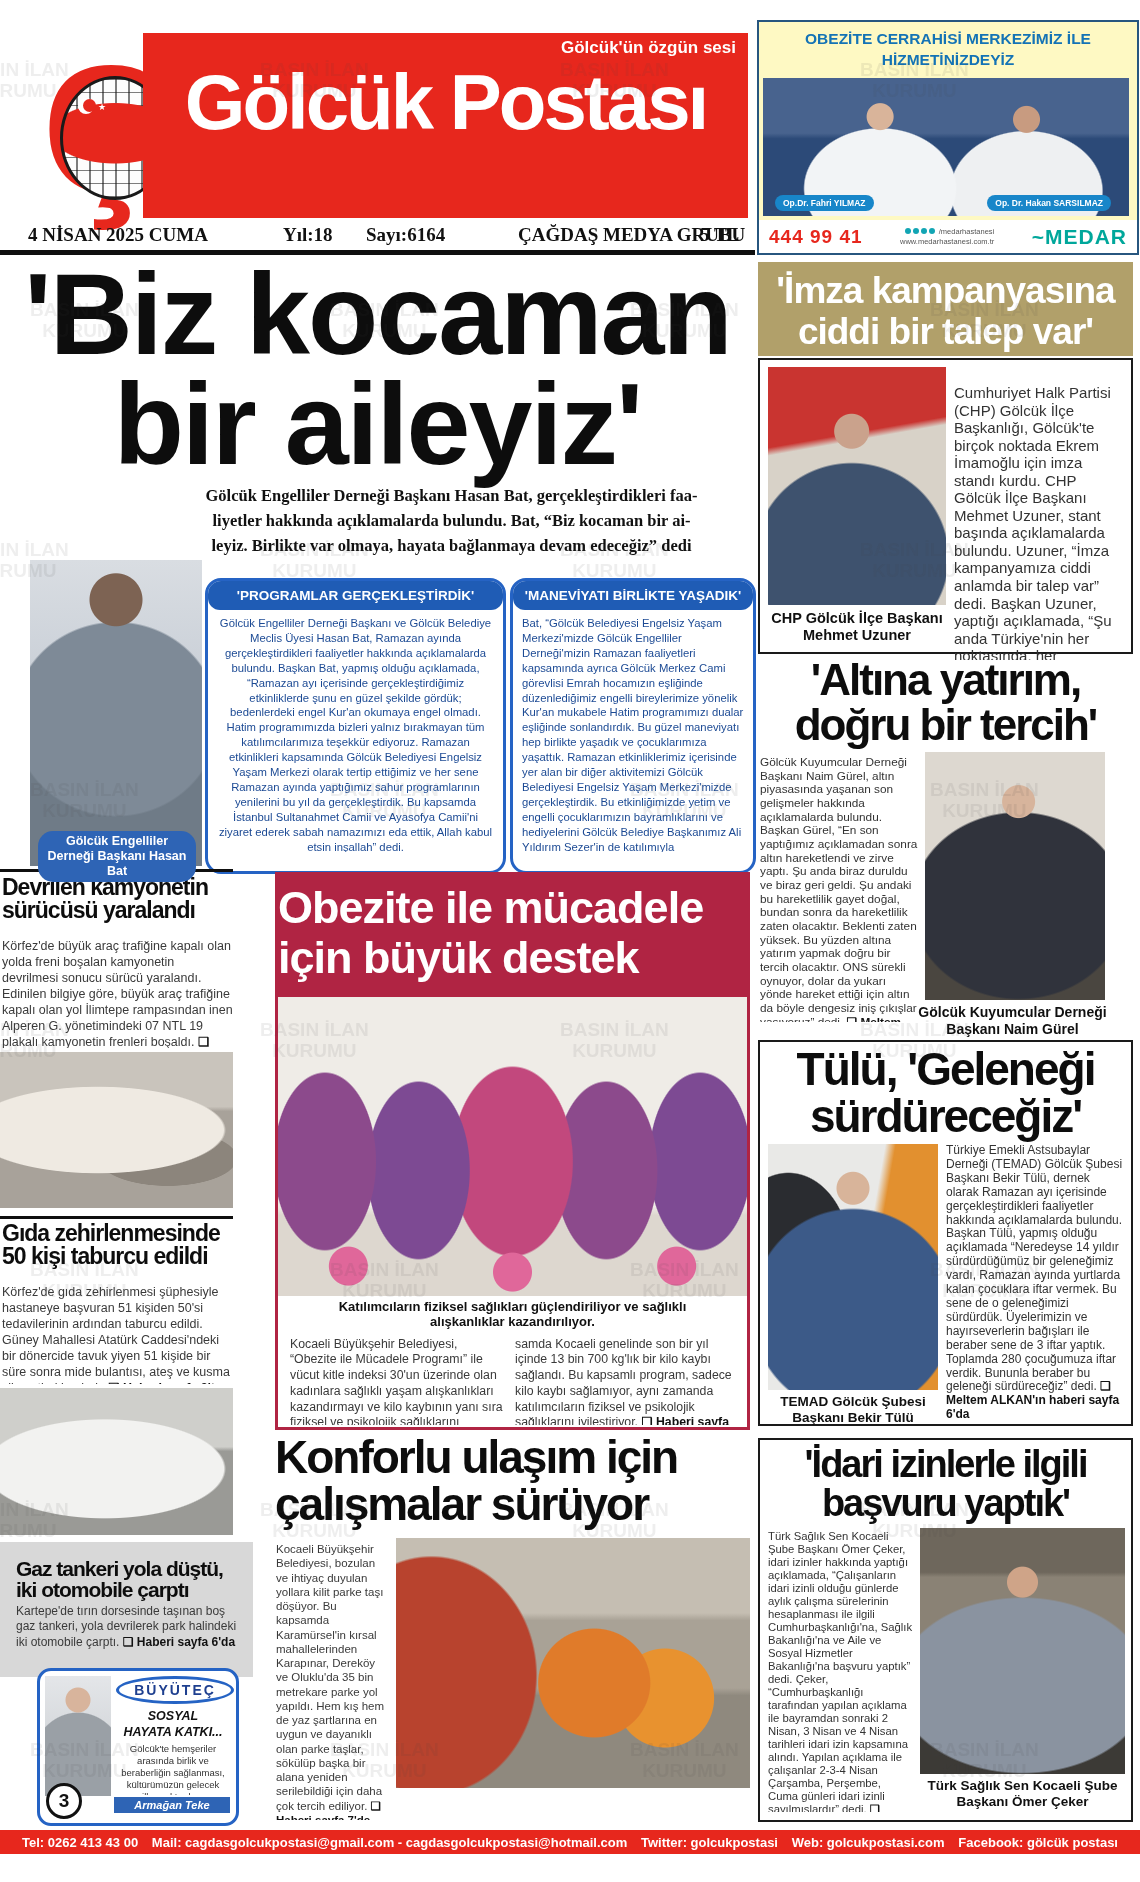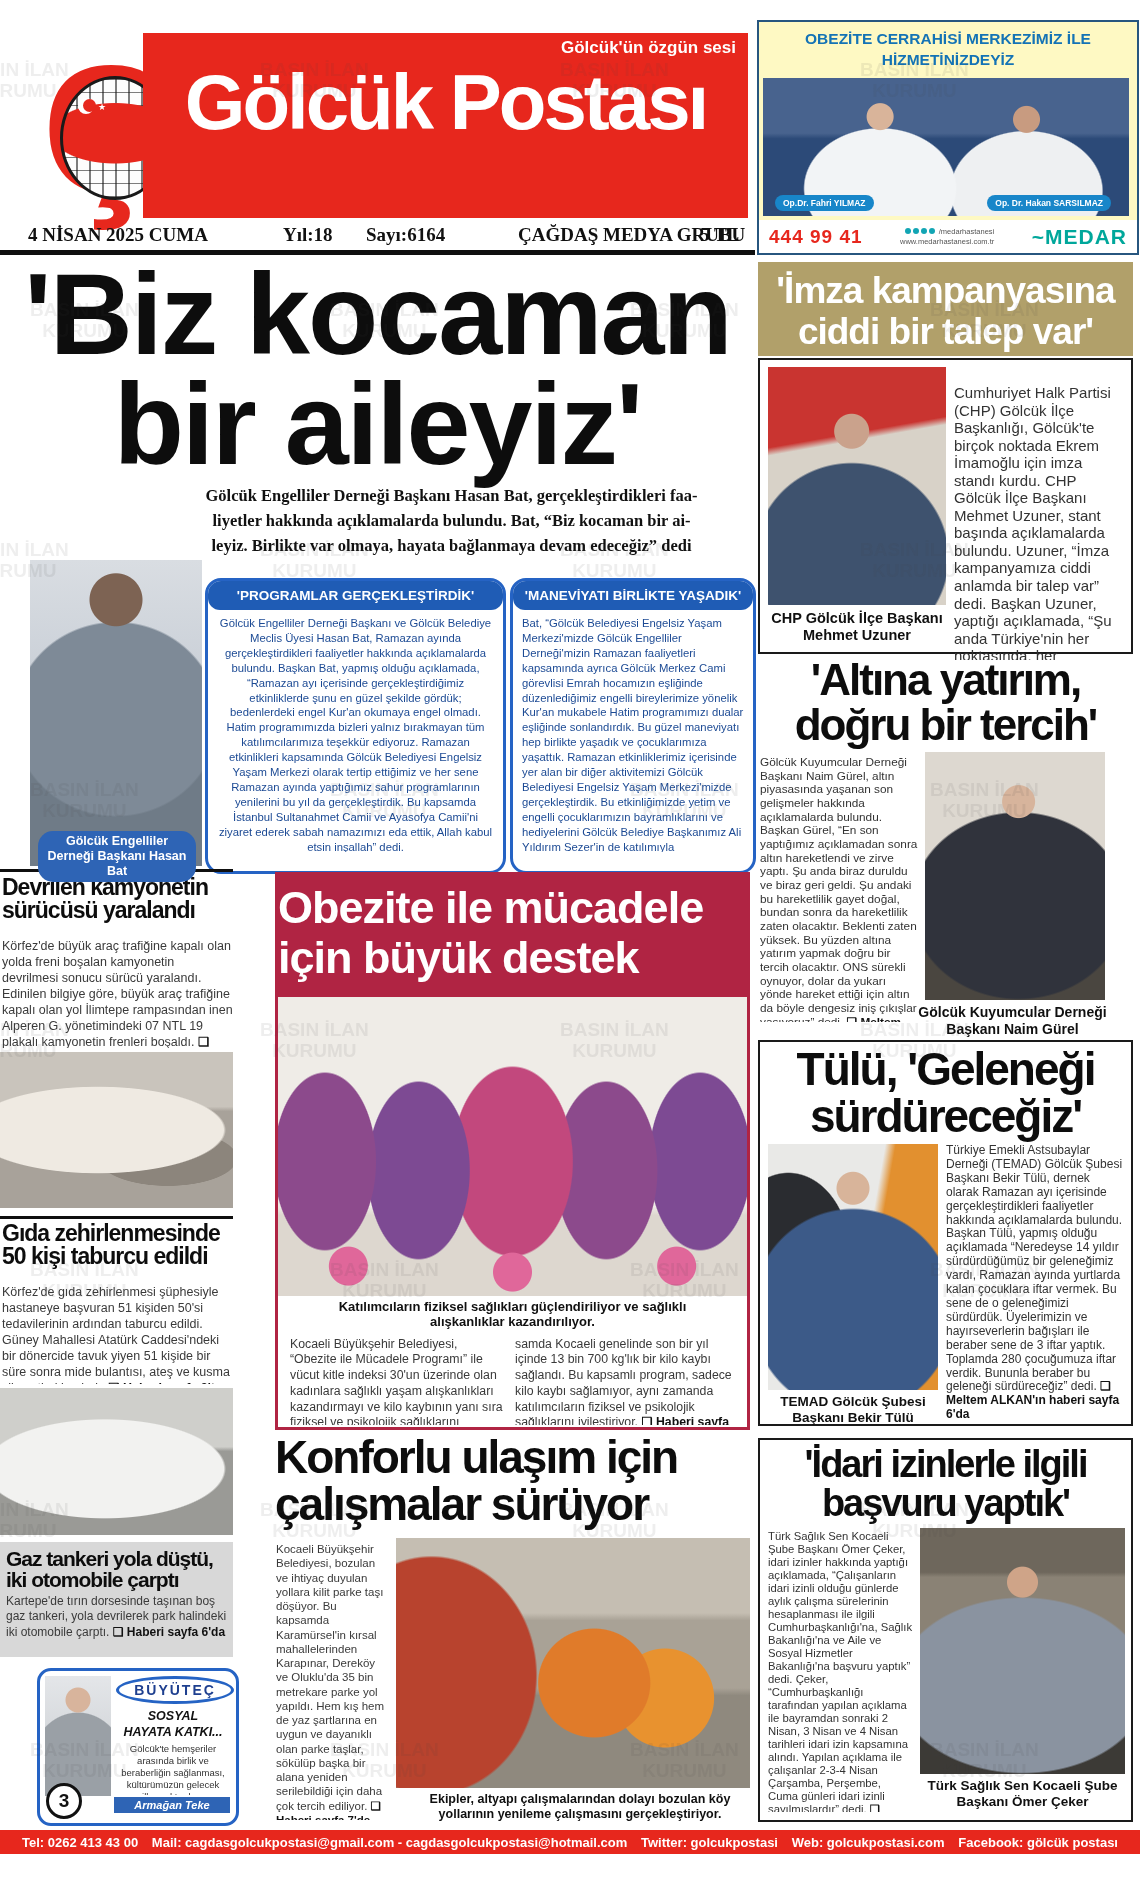--- a/index.html
+++ b/index.html
@@ -212,21 +212,21 @@
   <div class="abs rule" style="left:0;top:1216px;width:233px;height:3px;"></div>
   <div class="abs hl" style="left:2px;top:1222px;font-size:23px;letter-spacing:-1px;">
     <div>Gıda zehirlenmesinde</div>
       <div>50 kişi taburcu edildi</div>
   </div>
   <div class="abs body-txt" style="left:2px;top:1284px;width:231px;height:100px;">
     <span>Körfez'de gıda zehirlenmesi şüphesiyle hastaneye başvuran 51 kişiden 50'si tedavilerinin ardından taburcu edildi. Güney Mahallesi Atatürk Caddesi'ndeki bir dönercide tavuk yiyen 51 kişide bir süre sonra mide bulantısı, ateş ve kusma şikayetleri başladı.</span> <b class="tail">❑ Haberi sayfa 3'te</b>
   </div>
   <div class="photo ph-amb" style="left:0;top:1388px;width:233px;height:147px;"></div>
 
-  <div class="abs graybox" style="left:0;top:1542px;width:233px;height:115px;padding:0;">
+  <div class="abs graybox" style="left:0;top:1542px;width:233px;height:115px;padding:10px;">
     <div class="hl" style="font-size:21px;letter-spacing:-1px;padding:6px 0 0 6px;">
       <div>Gaz tankeri yola düştü,</div>
         <div>iki otomobile çarptı</div>
     </div>
     <div class="body-txt" style="padding:3px 6px;font-size:12px;">
       <span>Kartepe'de tırın dorsesinde taşınan boş gaz tankeri, yola devrilerek park halindeki iki otomobile çarptı.</span> <b class="tail">❑ Haberi sayfa 6'da</b>
     </div>
   </div>
 
   <div class="abs buybox" style="left:37px;top:1668px;width:196px;height:152px;">
@@ -257,21 +257,20 @@
   </div>
 
   <div class="abs hl" style="left:275px;top:1434px;font-size:46px;">
     <div>Konforlu ulaşım için</div>
       <div>çalışmalar sürüyor</div>
   </div>
   <div class="abs body-txt" style="left:276px;top:1542px;width:114px;height:278px;font-size:11.5px;line-height:1.24;">
     <span>Kocaeli Büyükşehir Belediyesi, bozulan ve ihtiyaç duyulan yollara kilit parke taşı döşüyor. Bu kapsamda Karamürsel'in kırsal mahallelerinden Karapınar, Dereköy ve Oluklu'da 35 bin metrekare parke yol yapıldı. Hem kış hem de yaz şartlarına en uygun ve dayanıklı olan parke taşlar, sökülüp başka bir alana yeniden serilebildiği için daha çok tercih ediliyor.</span> <b class="tail">❑ Haberi sayfa 7'de</b>
   </div>
   <div class="photo ph-road" style="left:396px;top:1538px;width:354px;height:250px;"></div>
-  <div class="abs cap" style="left:410px;top:1792px;width:340px;font-size:12.5px;">Ekipler, altyapı çalışmalarından dolayı bozulan köy yollarının yenileme çalışmasını gerçekleştiriyor.</div>
 
   <div class="abs tanhead" style="left:758px;top:262px;width:375px;height:86px;">
     <div>'İmza kampanyasına</div>
       <div>ciddi bir talep var'</div>
   </div>
   <div class="abs rbox" style="left:758px;top:358px;width:371px;height:292px;">
     <div class="photo ph-uzuner" style="left:8px;top:7px;width:178px;height:238px;"></div>
     <div class="abs cap" style="left:8px;top:250px;width:178px;font-size:14.5px;">CHP Gölcük İlçe Başkanı Mehmet Uzuner</div>
     <div class="abs rbody" style="left:194px;top:24px;width:170px;height:276px;font-size:15px;line-height:1.17;">
       <span>Cumhuriyet Halk Partisi (CHP) Gölcük İlçe Başkanlığı, Gölcük'te birçok noktada Ekrem İmamoğlu için imza standı kurdu. CHP Gölcük İlçe Başkanı Mehmet Uzuner, stant başında açıklamalarda bulundu. Uzuner, “İmza kampanyamıza ciddi anlamda bir talep var” dedi. Başkan Uzuner, yaptığı açıklamada, “Şu anda Türkiye'nin her noktasında, her köşesinde Ekrem İmamoğlu başkanımız için imza kampanyasını başlatmış bulunuyoruz. Bugün Gölcük'ün 4 noktasındayız” ifadelerini kullandı.</span> <b class="tail">❑ Meltem ALKAN'ın haberi sayfa 4'te</b>

